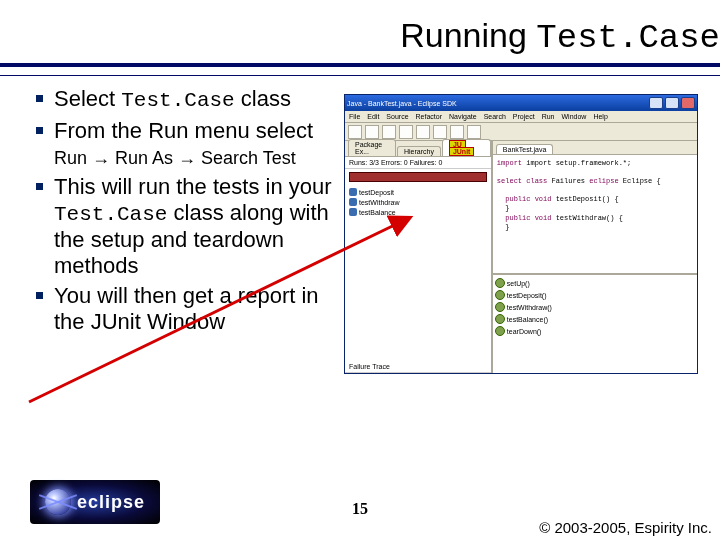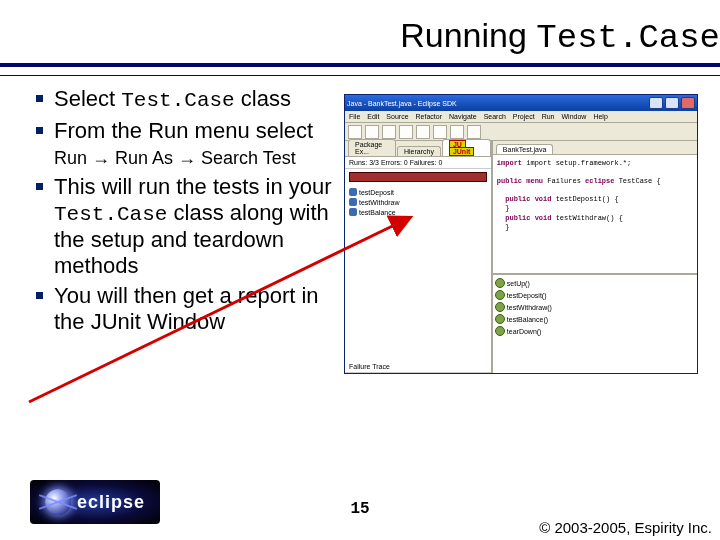--- a/index.html
+++ b/index.html
@@ -110,21 +110,21 @@
     padding:0 3px; font-weight:bold; font-size:7px;
   }
   .shot .stats { padding:2px 4px; font-size:7px; color:#000; border-bottom:1px solid #ccc;}
   .shot .progress { margin:3px 4px; height:10px; background:#a03030; border:1px solid #4a0000;}
   .shot .tree { flex:1; padding:2px 4px; font-size:7px; color:#000;}
   .shot .tree .item { display:flex; align-items:center; gap:2px; padding:1px 0;}
   .shot .tree .item::before{ content:''; width:8px; height:8px; background:#3a6db0; border-radius:2px; }
   .shot .right { width:58%; background:#fff; display:flex; flex-direction:column;}
   .shot .right .etabs { height:14px; background:#ece9d8; border-bottom:1px solid #aca899; display:flex; align-items:flex-end; padding-left:3px;}
   .shot .editor { flex:1; background:#fff; padding:4px; font-family:'Courier New',monospace; font-size:7px; color:#000; line-height:1.3;}
-  .shot .kw { color:#7f0055; font-weight:bold;margin-top:30px;}
+  .shot .kw { color:#7f0055; font-weight:normal;margin-top:30px;}
   .shot .outline { height:100px; border-top:2px solid #aca899; background:#fff; padding:2px;}
   .shot .outline .orow{ display:flex; align-items:center; gap:2px; font-size:7px; padding:1px 0;}
   .shot .outline .orow::before{ content:''; width:8px; height:8px; background:#7fa04c; border:1px solid #356600; border-radius:50%;}
   
   .arrow {
     position: absolute;
     left: 19px; top: 130px;
     width: 480px; height: 200px;
     pointer-events: none;
   }
@@ -149,21 +149,21 @@
   }
   .logo .orb::before, .logo .orb::after{
     content:''; position:absolute; background:#7a8cff;
     opacity:0.85;
   }
   .logo .orb::before{ width:40px; height:2px; top:12px; left:-7px; transform:rotate(20deg);}
   .logo .orb::after{ width:40px; height:2px; top:12px; left:-7px; transform:rotate(-20deg);}
   .logo .logotxt { color:#fff; font-family:Arial,sans-serif; font-size:18px; letter-spacing:1px;}
   .pagenum {
     position:absolute; left:0; bottom:22px; width:720px; text-align:center;
-    font-family:Liberation Mono, monospace; font-size:16px; font-weight:bold; color:#000;
+    font-family:Liberation Serif, serif; font-size:16px; font-weight:bold; color:#000;
   }
   .copyright {
     position:absolute; right:8px; bottom:4px;
     font-family:Arial,sans-serif; font-size:15px; color:#000;
   }
 </style>
 </head>
 <body>
 
 <div class="title-wrap">
@@ -244,21 +244,21 @@
         </div>
         <div class="stats">Failure Trace</div>
       </div>
       <div class="right">
         <div class="etabs">
           <div class="tab active">BankTest.java</div>
         </div>
         <div class="editor">
           <div><span class="kw">import</span> <span>import setup.framework.*;</span></div>
           <div>&nbsp;</div>
-          <div><span class="kw">public menu </span><span>Failures </span><span class="kw">eclipse</span><span> TestCase {</span></div>
+          <div><span class="kw">select class </span><span>Failures </span><span class="kw">eclipse</span><span> Eclipse {</span></div>
           <div>&nbsp;</div>
           <div>&nbsp;&nbsp;<span class="kw">public void </span><span>testDeposit() {</span></div>
           <div>&nbsp;&nbsp;}</div>
           <div>&nbsp;&nbsp;<span class="kw">public void </span><span>testWithdraw() {</span></div>
           <div>&nbsp;&nbsp;}</div>
         </div>
         <div class="outline">
           <div class="orow">
               <span>setUp()</span>
             </div>

